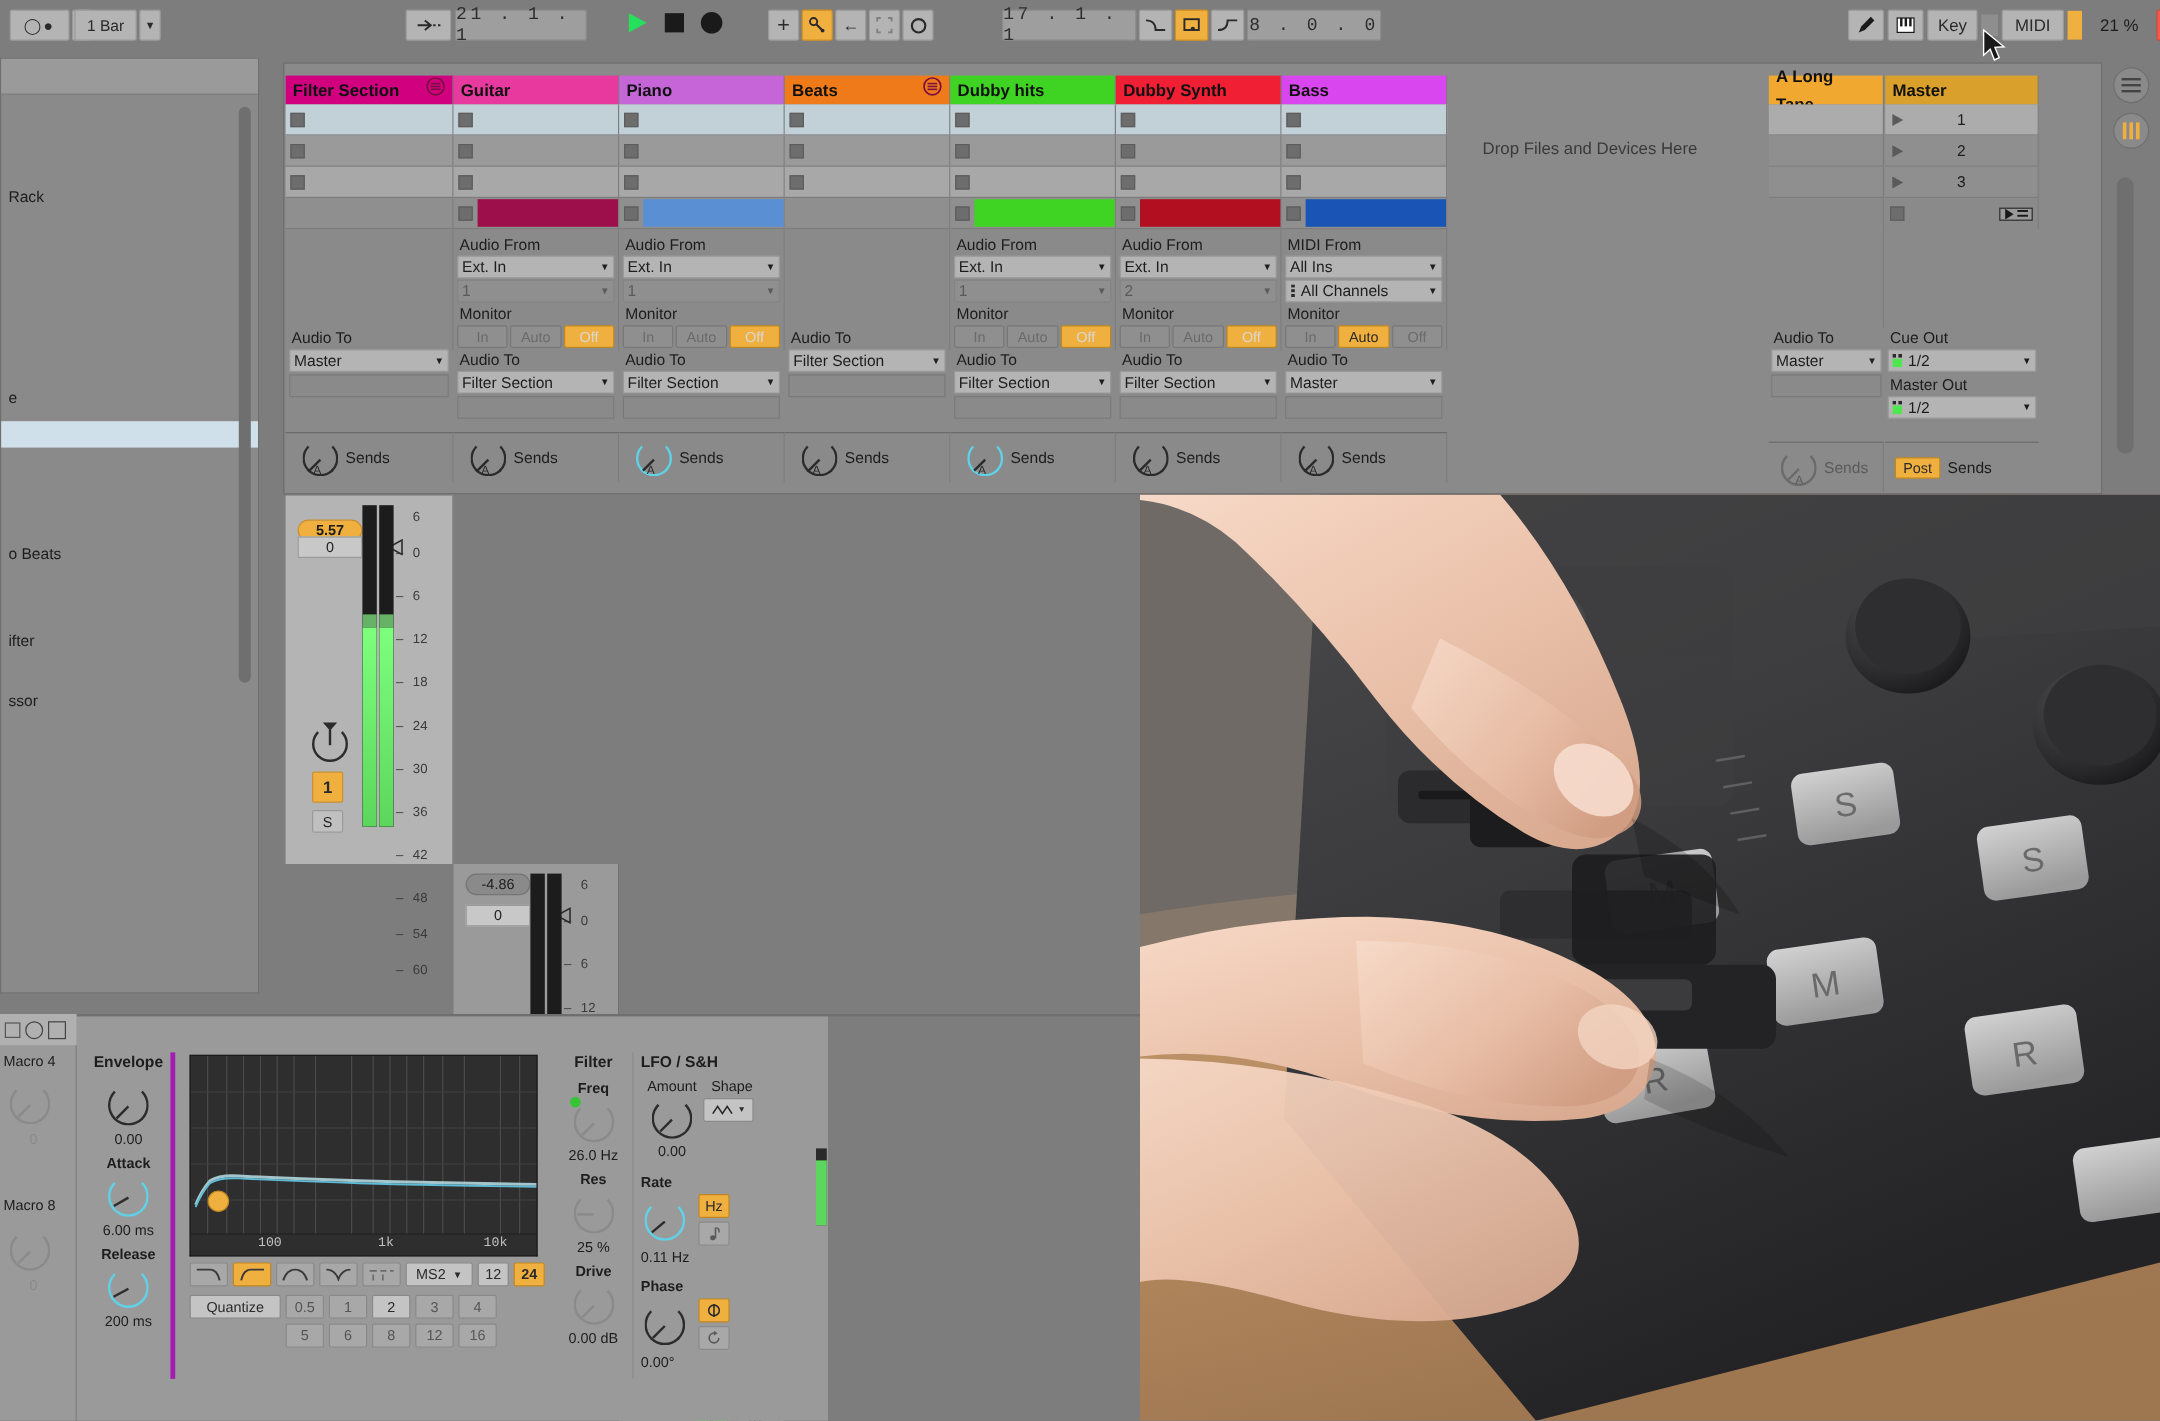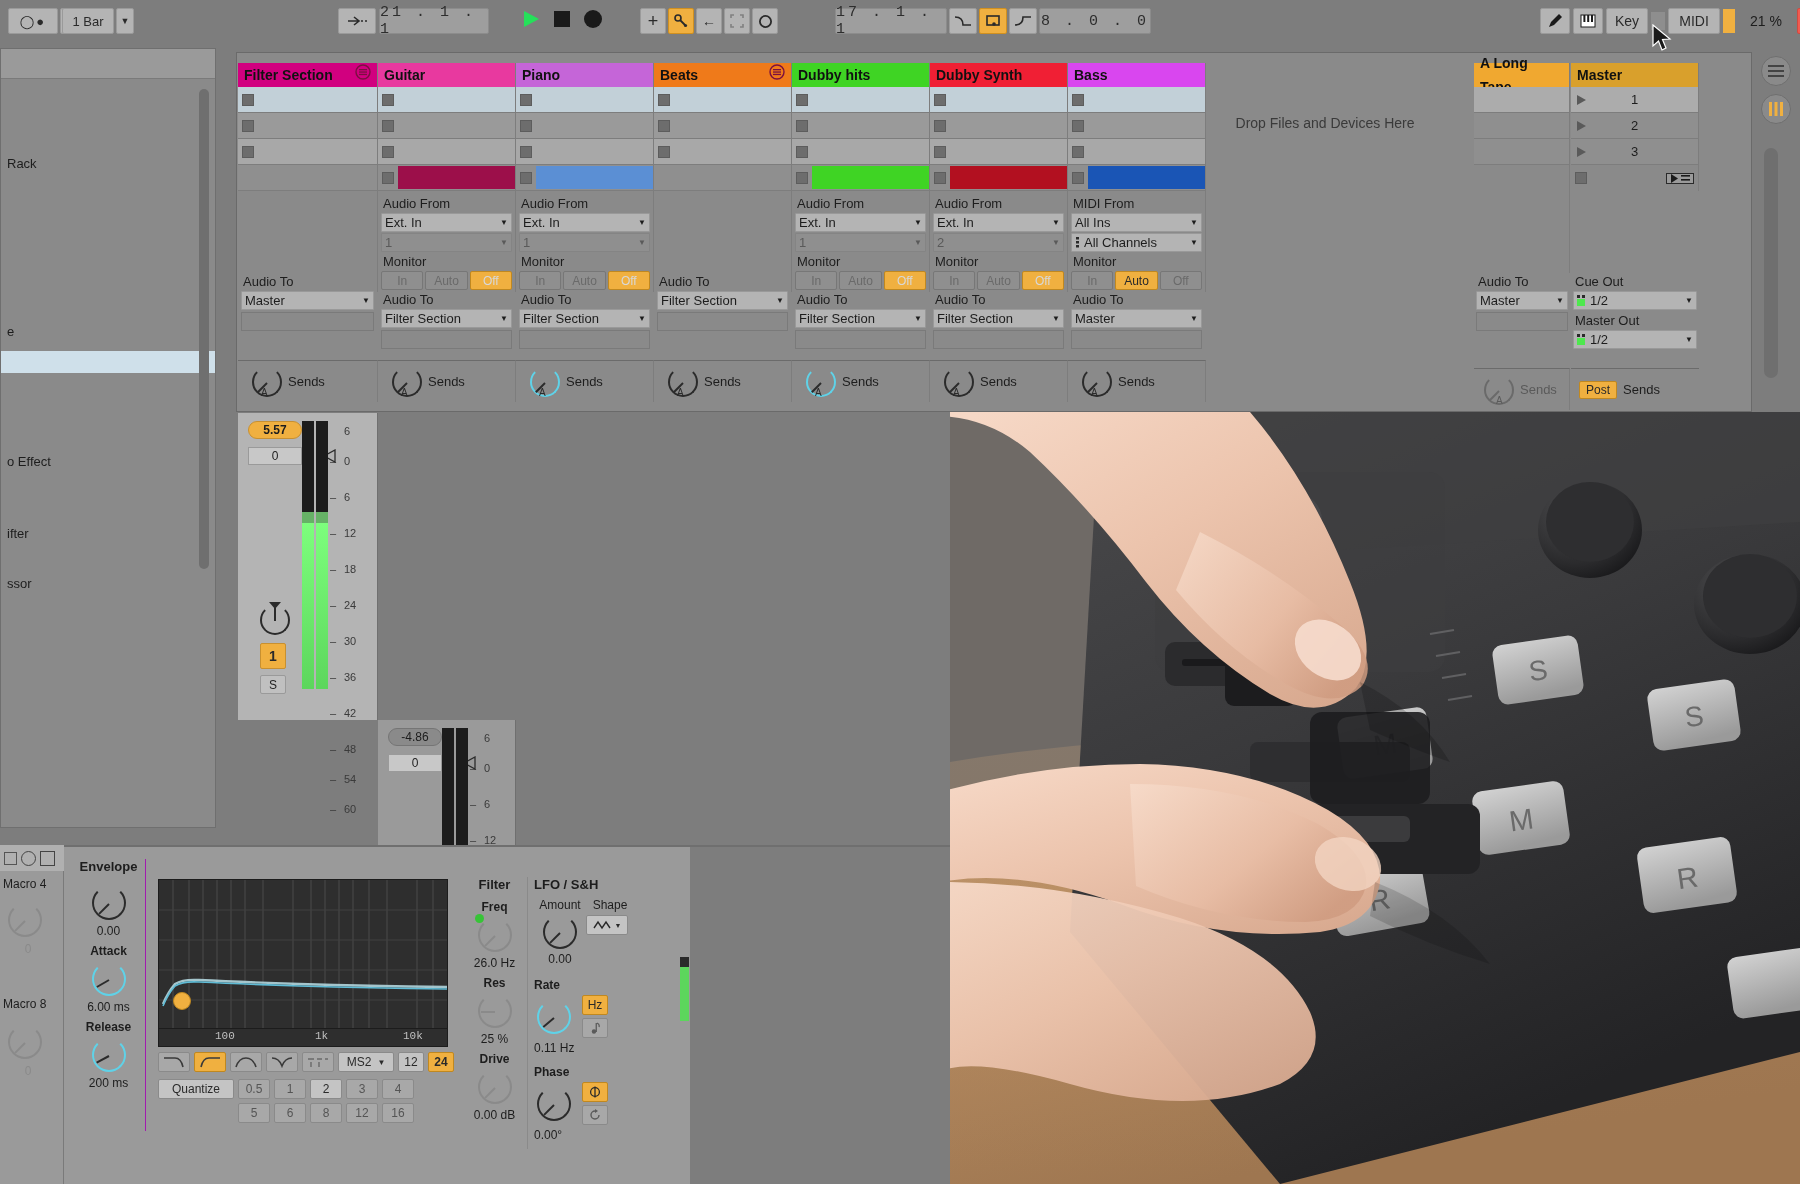--- a/index.html
+++ b/index.html
@@ -58,21 +58,21 @@
 
   .sendrow{height:42px;border-top:1px solid #6b6b6b;border-right:1px solid #7d7d7d;
      display:flex;align-items:center;gap:6px;padding-left:14px;background:#8a8a8a;}
   .sends-lbl{font-size:13px;color:#1d1d1d;}
 
   .mixcol{border-right:1px solid #6f6f6f;position:relative;}
   .valbox{
     width:54px;height:18px;border-radius:9px;background:#8a8a8a;border:1px solid #757575;
     display:flex;align-items:center;justify-content:center;font-size:12px;color:#1d1d1d;
   }
-  .valbox.sel{background:#f0b040;border-color:#c89030;font-weight:bold;}
+  .valbox.sel{background:#f0b040;border-color:#c89030;font-weight:bold;margin-top:12px;}
   .panbox{
     width:54px;height:18px;background:#c8c8c8;border:1px solid #9a9a9a;
     display:flex;align-items:center;justify-content:center;font-size:12px;color:#222;
   }
   .scale{font-size:11px;color:#3a3a3a;font-family:"Liberation Sans",sans-serif;}
   .numbtn{
     width:26px;height:26px;background:#f0b040;border:1px solid #c89030;border-radius:2px;
     display:flex;align-items:center;justify-content:center;font-weight:bold;font-size:14px;color:#2a2a2a;
   }
   .sbtn{
@@ -250,21 +250,21 @@
     <div class="br-item" style="margin-top:60px;">
         <span>Rack</span>
       </div>
     <div class="br-item" style="margin-top:140px;">
         <span>e</span>
       </div>
     <div class="br-item sel" style="margin-top:6px;height:22px;">
         <span></span>
       </div>
     <div class="br-item" style="margin-top:74px;">
-        <span>o Effect</span>
+        <span>o Beats</span>
       </div>
     <div class="br-item" style="margin-top:44px;">
         <span>ifter</span>
       </div>
     <div class="br-item" style="margin-top:22px;">
         <span>ssor</span>
       </div>
   </div>
   <div class="abs" style="left:198px;top:40px;width:10px;height:480px;background:#6f6f6f;border-radius:5px;"></div>
 </div>
@@ -894,21 +894,21 @@
     <div class="knob2">
         <div class="ring dim"></div>
         <div class="ptr dim" style="transform:rotate(-135deg);"></div>
       </div>
   </div>
   <div class="abs" style="left:0;top:219px;width:56px;text-align:center;font-size:12px;color:#8a8a8a;">0</div>
 </div>
 
 <div id="device" style="left:64px;width:626px;">
 
-  <div class="abs" style="left:8px;top:12px;width:74px;height:272px;border-right:1px solid #a21caf;">
+  <div class="abs" style="left:8px;top:30px;width:74px;height:272px;border-right:4px solid #a21caf;">
     <div class="sec-lbl">Envelope</div>
     <div style="margin-top:12px;">
       <div class="knob2">
           <div class="ring"></div>
           <div class="ptr" style="transform:rotate(-135deg);"></div>
         </div>
     </div>
     <div class="prm" style="margin-top:4px;">0.00</div>
     <div class="prm" style="margin-top:6px;font-weight:bold;">Attack</div>
     <div style="margin-top:4px;">

